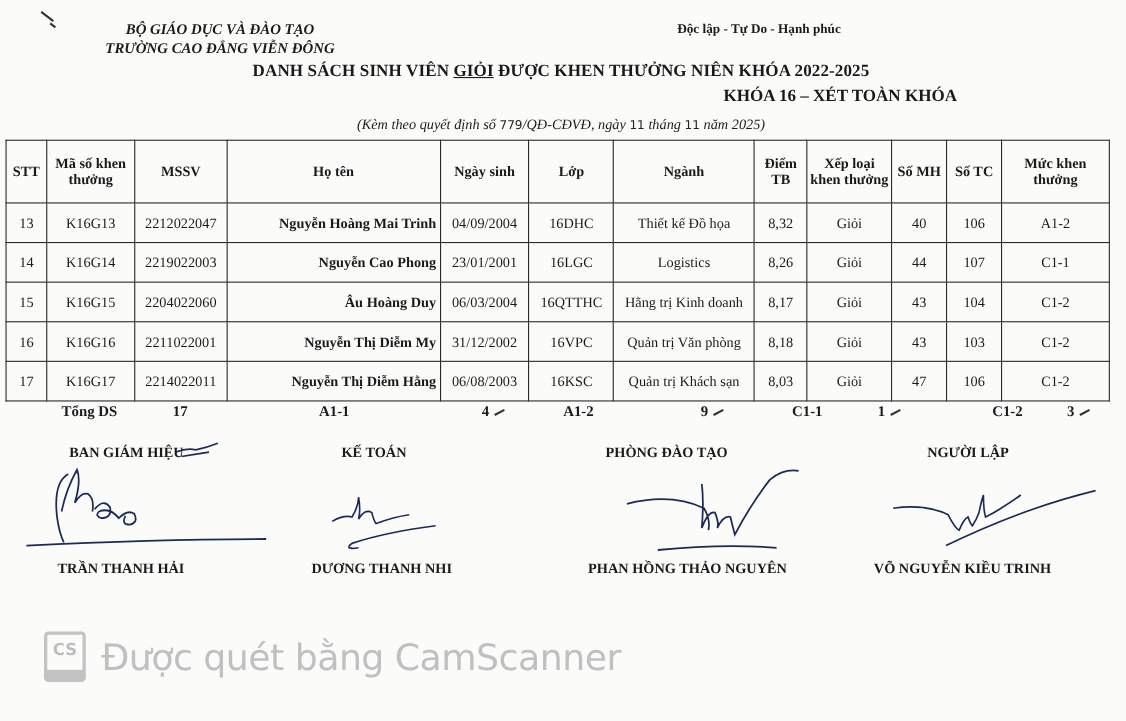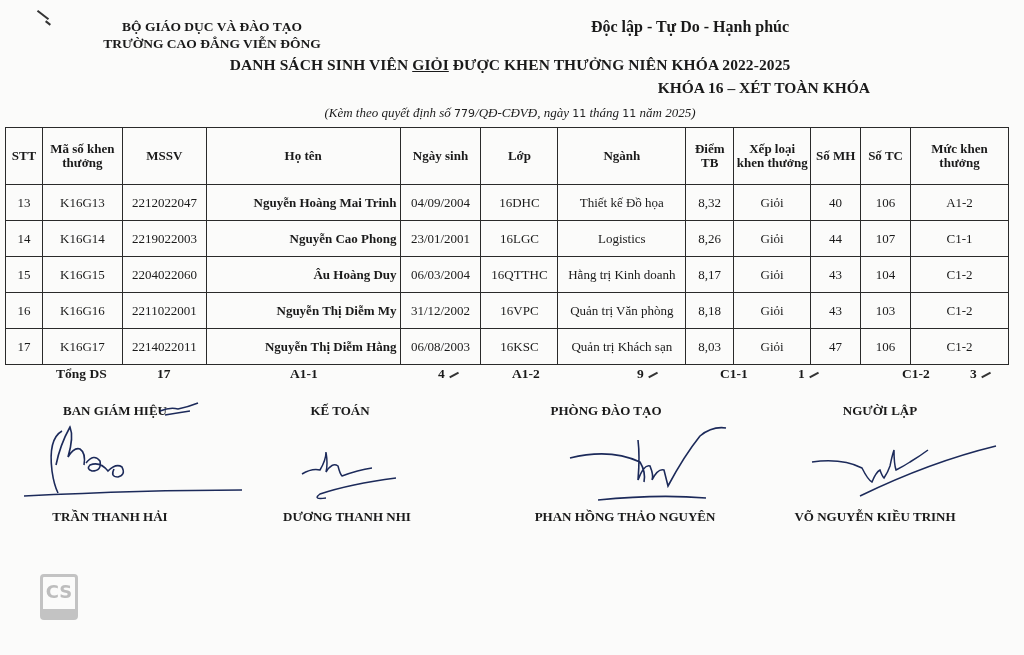--- a/index.html
+++ b/index.html
@@ -6,23 +6,23 @@
   html, body { width: 1024px; height: 655px; overflow: hidden; }
   body {
     background: #fbfbfa;
     font-family: "Liberation Serif", "DejaVu Serif", serif;
     color: #1a1a1a;
     position: relative;
   }
   .abs { position: absolute; }
 
   
-  .hdr-left { left: 72px; top: 18px; width: 280px; font-size: 13.5px; line-height: 17px; font-weight: bold; text-align: center; }
+  .hdr-left { left: 60px; top: 18px; width: 280px; font-size: 13.5px; line-height: 17px; font-weight: bold; text-align: center; font-style: italic; }
   .hdr-right { left: 530px; top: 18px; width: 320px; font-size: 13.5px; line-height: 17px; font-weight: bold; text-align: center; }
-  .hdr-right .motto { font-size: 16px; }
+  .hdr-right .motto { font-size: 12px; }
   .title1 { left: 150px; top: 56px; width: 720px; text-align: center; font-size: 15.5px; font-weight: bold; letter-spacing: 0.1px; }
   .title1 u { text-decoration: underline; }
   .title2 { left: 150px; top: 79px; width: 720px; text-align: right; font-size: 15.5px; font-weight: bold; }
   .subtitle { left: 150px; top: 105px; width: 720px; text-align: center; font-size: 13px; font-style: italic; }
   .hand { font-family: "DejaVu Sans", sans-serif; font-style: normal; font-size: 11px; color: #222; }
   .dash-mark { position: absolute; left: 36px; top: 14px; width: 14px; height: 2px; background: #333; transform: rotate(38deg); }
   .dash-mark2 { position: absolute; left: 45px; top: 22px; width: 6px; height: 2px; background: #333; transform: rotate(38deg); }
 
   
   table.main {
@@ -48,21 +48,21 @@
 
   
   .wm { left: 40px; top: 574px; display: flex; align-items: center; gap: 14px; }
   .wm-logo {
     width: 38px; height: 46px; border: 3px solid #c3c3c3; border-radius: 4px;
     position: relative; background: #fbfbfa;
   }
   .wm-logo::after { content: ""; position: absolute; left: -1px; right: -1px; bottom: -1px; height: 9px; background: #c3c3c3; }
   .wm-logo span {
     position: absolute; left: 0; right: 0; top: 4px; text-align: center;
-    font-family: "DejaVu Sans", sans-serif; font-size: 18px; font-weight: bold; color: #bdbdbd;
+    font-family: "DejaVu Sans", sans-serif; font-size: 15px; font-weight: bold; color: #bdbdbd;
   }
   .wm-text { font-family: "DejaVu Sans", sans-serif; font-size: 33px; color: #c0c0c0; letter-spacing: -0.5px; }
 </style>
 </head>
 <body>
 
 <div class="dash-mark"></div>
 <div class="dash-mark2"></div>
 
 <div class="abs hdr-left">
@@ -224,13 +224,14 @@
 
 <div class="abs sig-name" style="left:20px; width:180px">TRẦN THANH HẢI</div>
 <div class="abs sig-name" style="left:262px; width:170px">DƯƠNG THANH NHI</div>
 <div class="abs sig-name" style="left:510px; width:230px">PHAN HỒNG THẢO NGUYÊN</div>
 <div class="abs sig-name" style="left:760px; width:230px">VÕ NGUYỄN KIỀU TRINH</div>
 
 <div class="abs wm">
   <div class="wm-logo">
       <span>CS</span>
     </div>
+  <div class="wm-text">Được quét bằng CamScanner</div>
 </div>
 
 </body></html>

